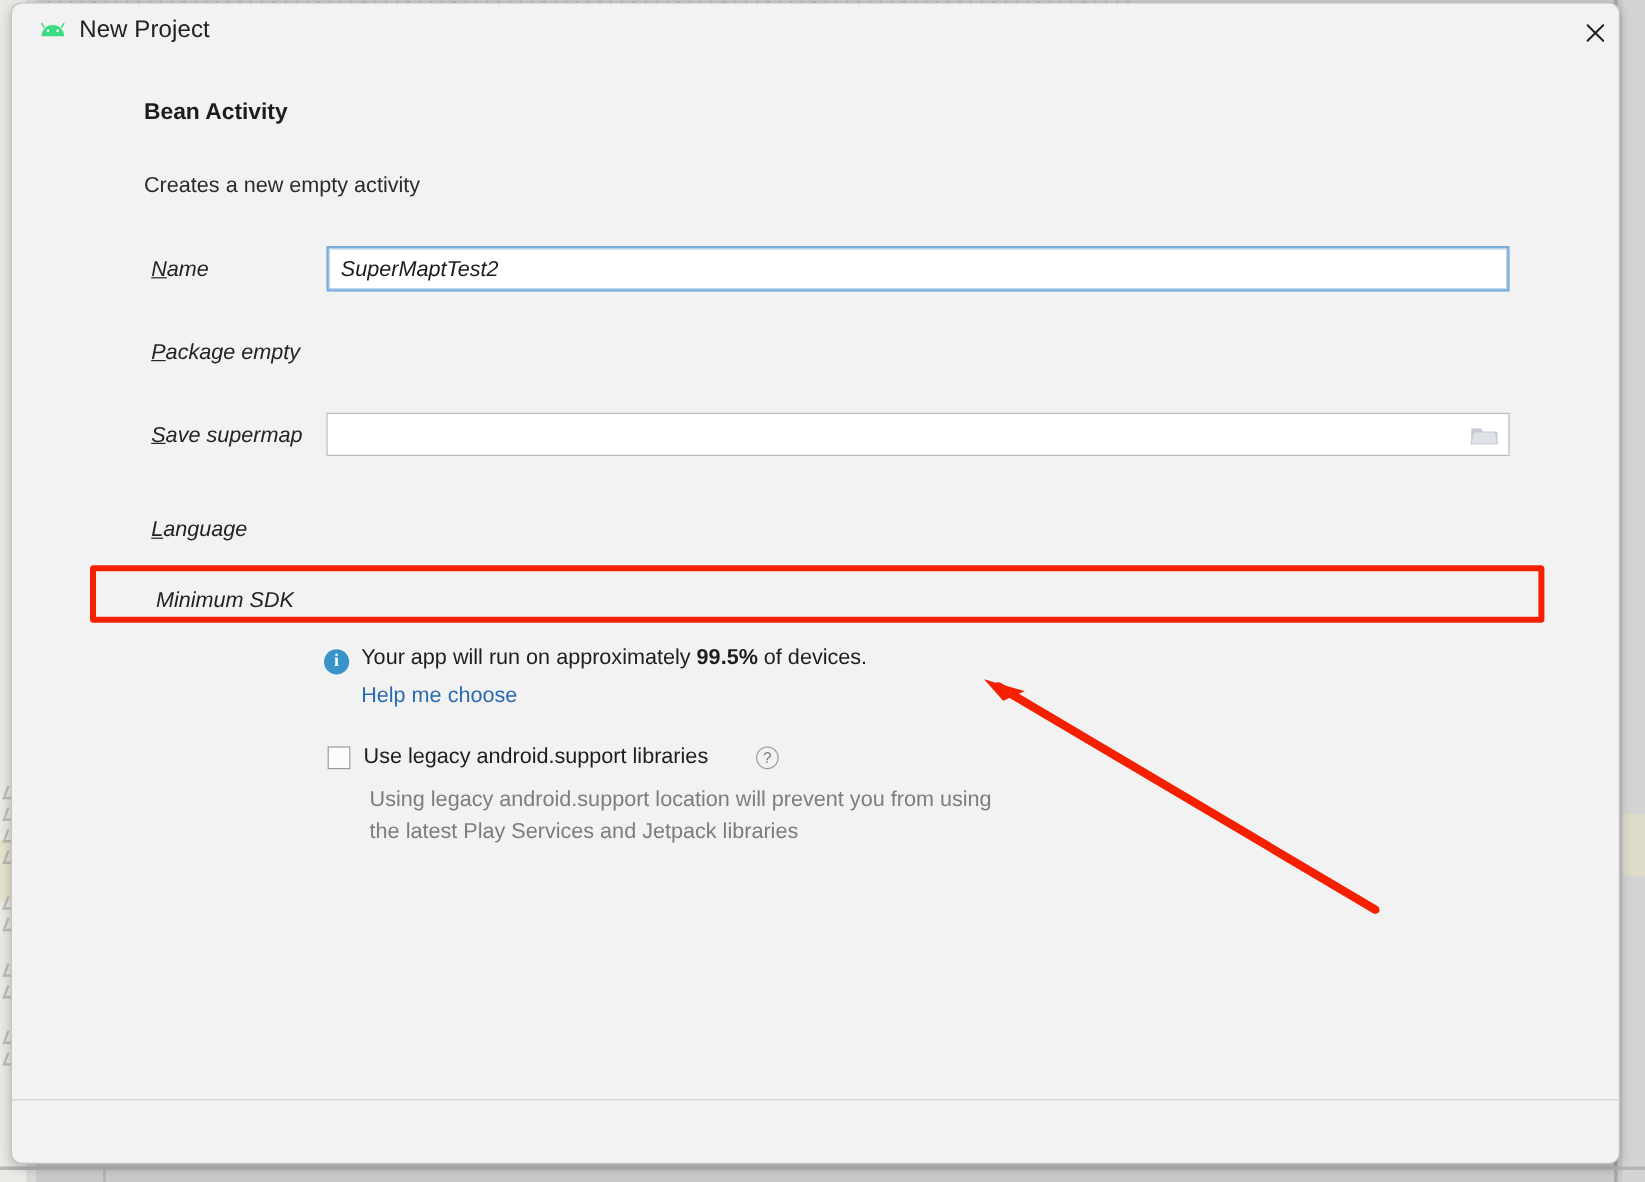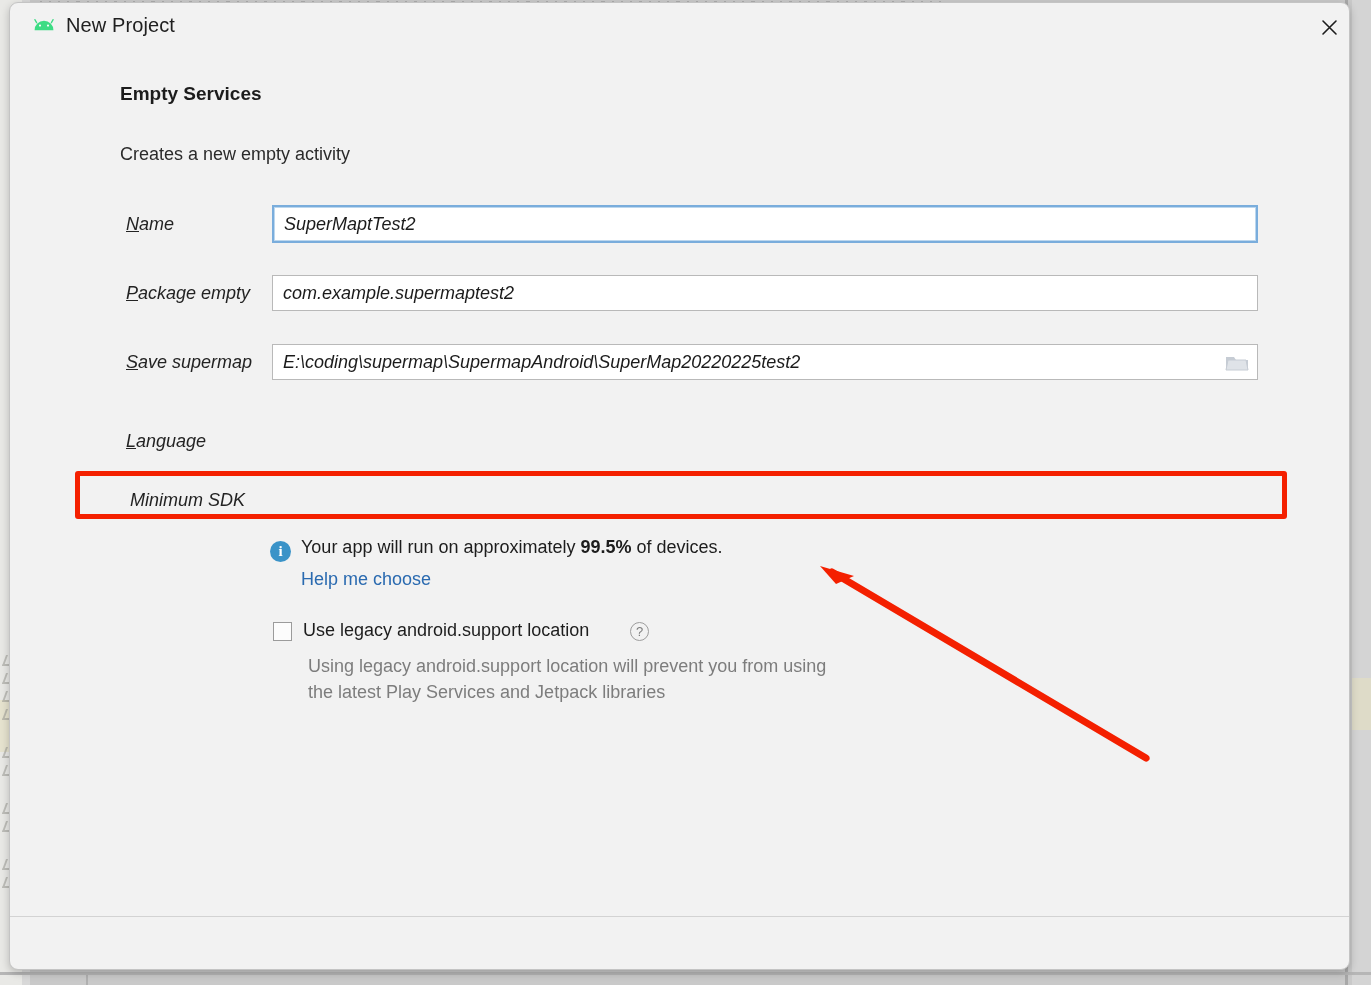--- a/index.html
+++ b/index.html
@@ -534,43 +534,41 @@
       <span class="title-text">New Project</span>
       <span class="close-btn">
         <svg width="19" height="19" viewBox="0 0 19 19">
           <path d="M3 3 L16 16 M16 3 L3 16" stroke="#1d1d1d" stroke-width="1.6" stroke-linecap="round"></path>
         </svg>
       </span>
     </div>
 
     <div class="content">
 
-      <div class="section-heading">Empty Services</div>
+      <div class="section-heading">Bean Activity</div>
       <div class="section-desc">Creates a new empty activity</div>
 
       <div class="field-row" style="top:155px">
         <span class="field-label" style="left:116px; top:9px">
           <span class="mn">N</span><span>ame</span>
         </span>
         <div class="textfield focused" style="top:0px">SuperMaptTest2</div>
       </div>
 
       <div class="field-row" style="top:224px">
         <span class="field-label" style="left:116px; top:9px">
           <span class="mn">P</span><span>ackage empty</span>
         </span>
-        <div class="textfield" style="top:1px">com.example.supermaptest2</div>
       </div>
 
       <div class="field-row" style="top:293px">
         <span class="field-label" style="left:116px; top:9px">
           <span class="mn">S</span><span>ave supermap</span>
         </span>
         <div class="textfield with-btn" style="top:1px">
-          <span>E:\coding\supermap\SupermapAndroid\SuperMap20220225test2</span>
           <span class="browse-btn">
             <svg width="24" height="19" viewBox="0 0 24 19">
               <path d="M1 4 L1 17 L23 17 L23 7 L11 7 L9 4 Z" fill="#c6ccd4"></path>
               <path d="M3 7 L21 7 L23 17 L1 17 Z" fill="#dfe3e8"></path>
               <path d="M3 7 L21 7 L23 17 L1 17 Z" fill="none" stroke="#c6ccd4" stroke-width="1"></path>
             </svg>
           </span>
         </div>
       </div>
 
@@ -585,21 +583,21 @@
       </div>
 
       <div class="info-row">
         <span class="info-icon">i</span>
         <span class="info-text"><span>Your app will run on approximately </span><b>99.5%</b><span> of devices.</span></span>
         <span class="help-link">Help me choose</span>
       </div>
 
       <div class="checkbox-row">
         <span class="checkbox"></span>
-        <span class="checkbox-label">Use legacy android.support location</span>
+        <span class="checkbox-label">Use legacy android.support libraries</span>
         <span class="help-bubble">?</span>
         <span class="checkbox-note" style="top:36px">Using legacy android.support location will prevent you from using</span>
         <span class="checkbox-note" style="top:62px">the latest Play Services and Jetpack libraries</span>
       </div>
 
       <div class="button-bar">
         <div class="btn" style="left:838px; width:113px">
           
         </div>
         <div class="btn disabled" style="left:968px; width:108px">

